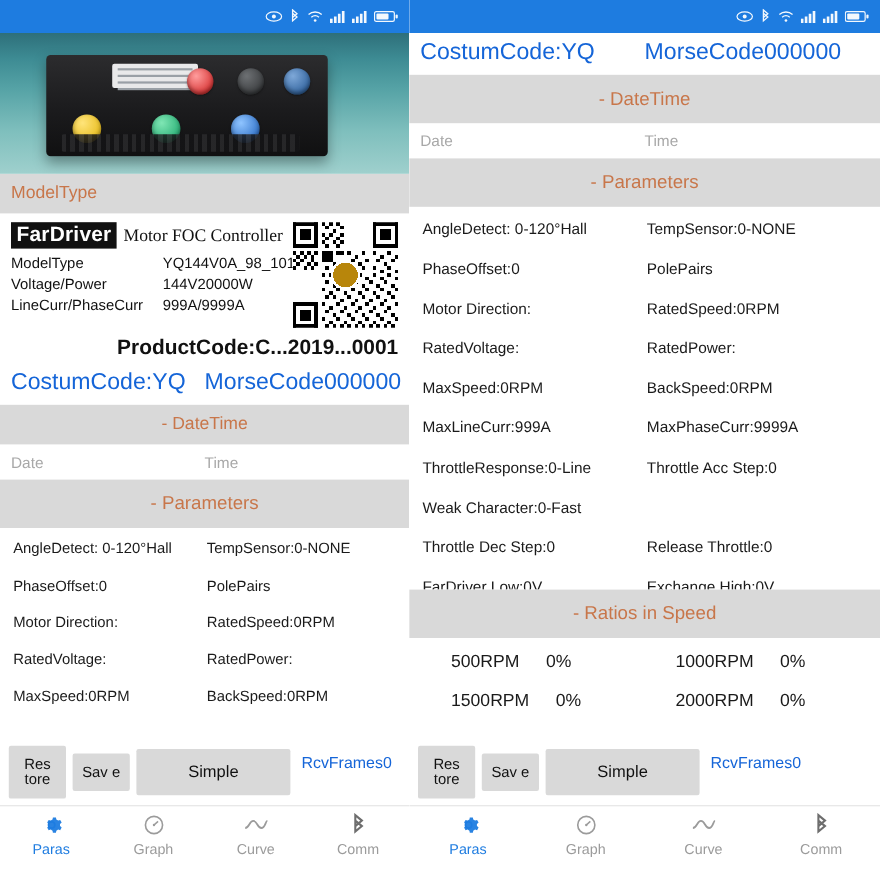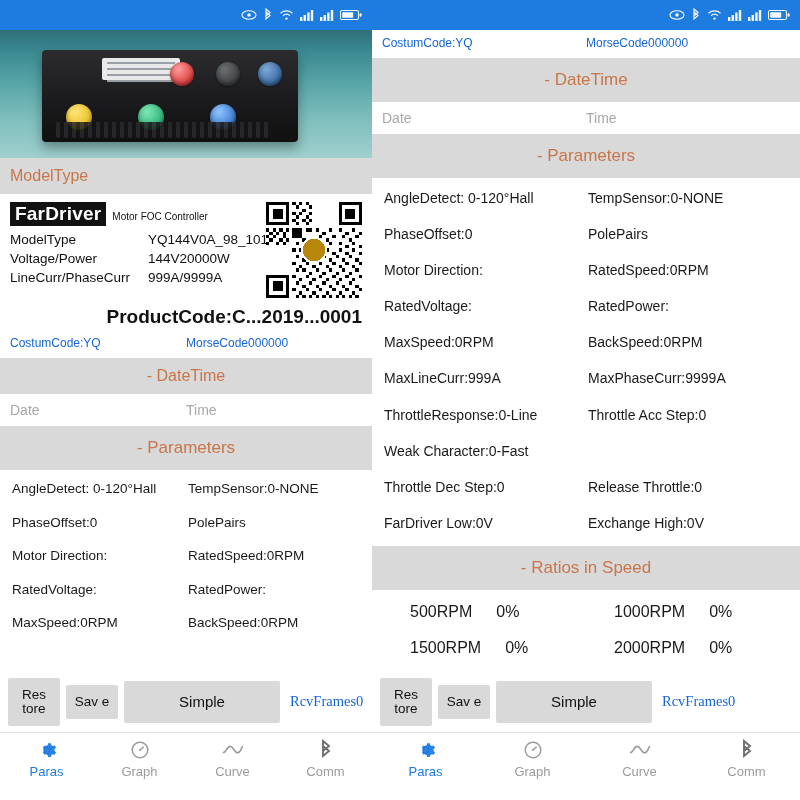--- a/index.html
+++ b/index.html
@@ -93,36 +93,36 @@
     display:flex;
     padding:8px 10px 2px 10px;
     flex:0 0 auto;
   }
   .idleft{flex:1;min-width:0;}
   .brandrow{display:flex;align-items:baseline;gap:6px;margin-bottom:6px;}
   .brand{
     background:#111;color:#fff;font-size:19px;font-weight:bold;
     padding:1px 5px;letter-spacing:.2px;
   }
-  .brandsub{font-size:10px;color:#111;}
+  .brandsub{font-size:16px;color:#111;font-family:Liberation Serif, serif;}
   .idline{font-size:13.5px;color:#111;margin:4px 0;display:flex;gap:10px;}
   .idline .k{min-width:128px;display:inline-block;}
   .qr{
     width:96px;height:96px;flex:0 0 auto;margin-left:6px;
     background:#fff;position:relative;
   }
   .qr svg{display:block;}
 
   .prodcode{
     font-size:19px;font-weight:bold;color:#111;
     padding:6px 10px 2px 10px;flex:0 0 auto;text-align:right;
   }
   .bluerow{
     display:flex;padding:6px 10px 8px 10px;flex:0 0 auto;
-    color:#1565d8;font-size:12px;align-items:flex-end;
+    color:#1565d8;font-size:21px;align-items:flex-end;
   }
   .bluerow .c1{flex:0 0 50%;}
   .bluerow .c2{flex:1;}
 
   
   .dtrow{
     display:flex;padding:8px 10px;color:#a8a8a8;font-size:14px;flex:0 0 auto;
   }
   .dtrow .c1{flex:0 0 50%;}
   .dtrow .c2{flex:1;}
@@ -162,25 +162,26 @@
     padding:6px 8px;flex:0 0 auto;
   }
   .btn{
     background:#d9d9d9;border:none;border-radius:2px;
     font-size:13.5px;color:#111;
     font-family:"Liberation Sans", sans-serif;
     padding:10px 4px;
     text-align:center;
     line-height:1.05;
     cursor:pointer;
+    margin-top:16px;
   }
   .btn.small{width:52px;}
-  .btn.wide{width:156px;font-size:15px;padding:13px 4px;}
+  .btn.wide{width:140px;font-size:15px;padding:13px 4px;}
   .rcv{
-    color:#1565d8;font-size:14.5px;margin-left:4px;white-space:nowrap;font-family:Liberation Serif, serif;
+    color:#1565d8;font-size:14.5px;margin-left:4px;white-space:nowrap;
   }
 
   
   .tabbar{
     display:flex;align-items:flex-start;justify-content:space-around;
     border-top:1px solid #e3e3e3;
     padding:6px 0 8px 0;flex:0 0 auto;background:#fff;
     height:68px;box-sizing:border-box;
   }
   .tab{

